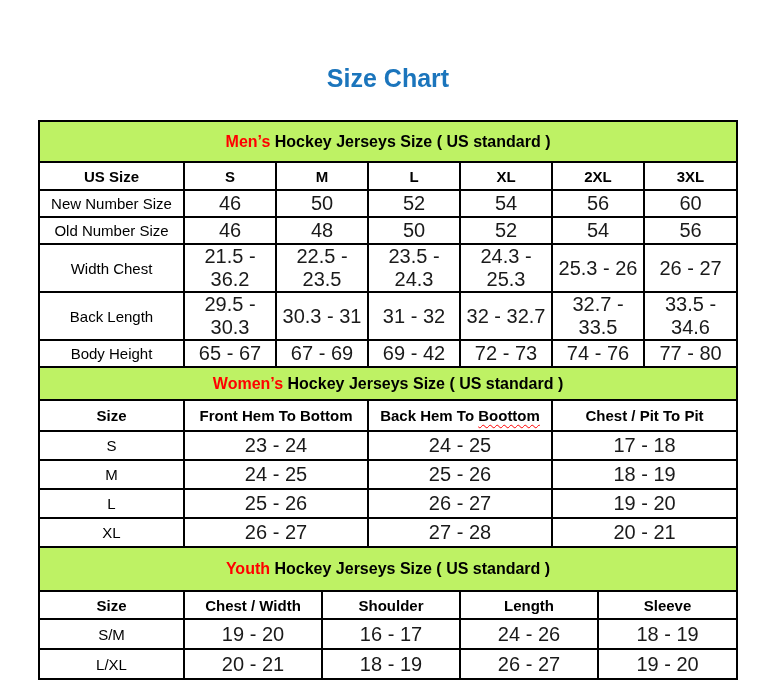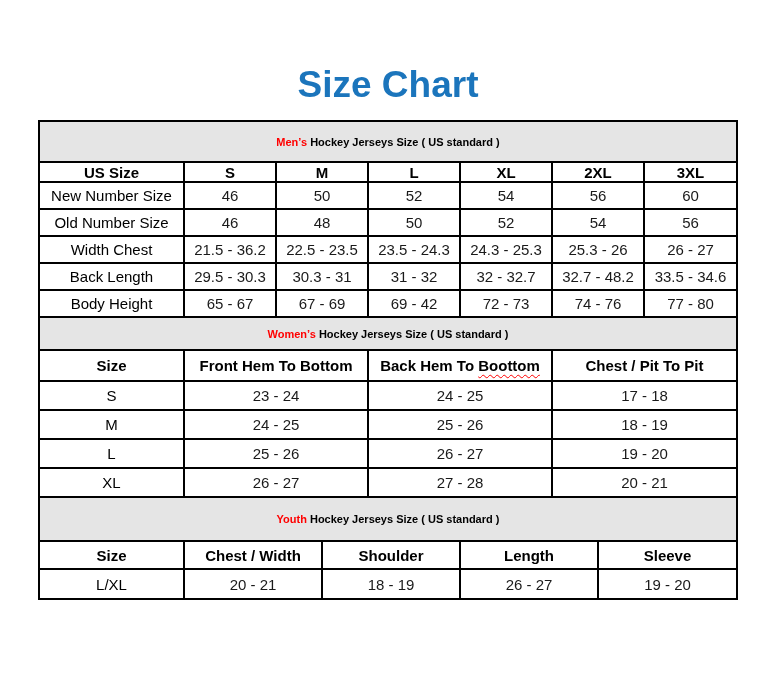--- a/index.html
+++ b/index.html
@@ -1,32 +1,32 @@
 <!DOCTYPE html>
 <html><head>
 <meta charset="utf-8">
 <style>
   * { margin:0; padding:0; box-sizing:border-box; }
   html,body { width:776px; height:692px; background:#ffffff; font-family:"Liberation Sans", sans-serif; position:relative; overflow:hidden; }
   .page-title {
     position:absolute; top:64px; left:0; width:776px;
-    text-align:center; font-size:37px; font-weight:bold; color:#1B75BC;
+    text-align:center; font-size:25px; font-weight:bold; color:#1B75BC;
     letter-spacing:0px;
   }
   .tables-wrap { position:absolute; top:120px; left:38px; width:698px; }
   table { border-collapse:collapse; table-layout:fixed; width:698px; }
   table + table { margin-top:-2px; }
   td, th { border:2px solid #000; text-align:center; vertical-align:middle; overflow:hidden; }
-  .band-cell { background:#e5e5e5; font-weight:bold; font-size:11px; color:#000; }
+  .band-cell { background:#bef264; font-weight:bold; font-size:16px; color:#000; }
   .band-highlight { color:#FF0000; }
   .hdr { font-weight:bold; font-size:15px; color:#000; background:#fff; }
   .lbl { font-weight:normal; font-size:15px; color:#000; background:#fff; }
-  .val { font-weight:normal; font-size:15px; color:#1a1a1a; background:#fff; }
+  .val { font-weight:normal; font-size:20px; color:#1a1a1a; background:#fff; }
   .mens-band-row   { height:41px; }
-  .mens-hdr-row    { height:20px; }
+  .mens-hdr-row    { height:28px; }
   .mens-data-row   { height:27px; }
   .wom-band-row    { height:33px;border-radius:11px; }
   .wom-hdr-row     { height:31px; }
   .wom-data-row    { height:29px; }
   .yth-band-row    { height:44px; }
   .yth-hdr-row     { height:28px; }
   .yth-data-row    { height:30px; }
   .squiggle {
     text-decoration-line:underline;
     text-decoration-style:wavy;
@@ -91,21 +91,21 @@
       <td class="val">24.3 - 25.3</td>
       <td class="val">25.3 - 26</td>
       <td class="val">26 - 27</td>
     </tr>
     <tr class="mens-data-row">
       <td class="lbl">Back Length</td>
       <td class="val">29.5 - 30.3</td>
       <td class="val">30.3 - 31</td>
       <td class="val">31 - 32</td>
       <td class="val">32 - 32.7</td>
-      <td class="val">32.7 - 48.2</td>
+      <td class="val">32.7 - 33.5</td>
       <td class="val">33.5 - 34.6</td>
     </tr>
     <tr class="mens-data-row">
       <td class="lbl">Body Height</td>
       <td class="val">65 - 67</td>
       <td class="val">67 - 69</td>
       <td class="val">69 - 42</td>
       <td class="val">72 - 73</td>
       <td class="val">74 - 76</td>
       <td class="val">77 - 80</td>
@@ -170,20 +170,27 @@
       <td class="band-cell" colspan="5"><span class="band-highlight">Youth</span><span> Hockey Jerseys Size ( US standard )</span></td>
     </tr>
     <tr class="yth-hdr-row">
       <td class="hdr">Size</td>
       <td class="hdr">Chest / Width</td>
       <td class="hdr">Shoulder</td>
       <td class="hdr">Length</td>
       <td class="hdr">Sleeve</td>
     </tr>
     <tr class="yth-data-row">
+      <td class="lbl">S/M</td>
+      <td class="val">19 - 20</td>
+      <td class="val">16 - 17</td>
+      <td class="val">24 - 26</td>
+      <td class="val">18 - 19</td>
+    </tr>
+    <tr class="yth-data-row">
       <td class="lbl">L/XL</td>
       <td class="val">20 - 21</td>
       <td class="val">18 - 19</td>
       <td class="val">26 - 27</td>
       <td class="val">19 - 20</td>
     </tr>
   </tbody>
     </table>
 
 </div>

